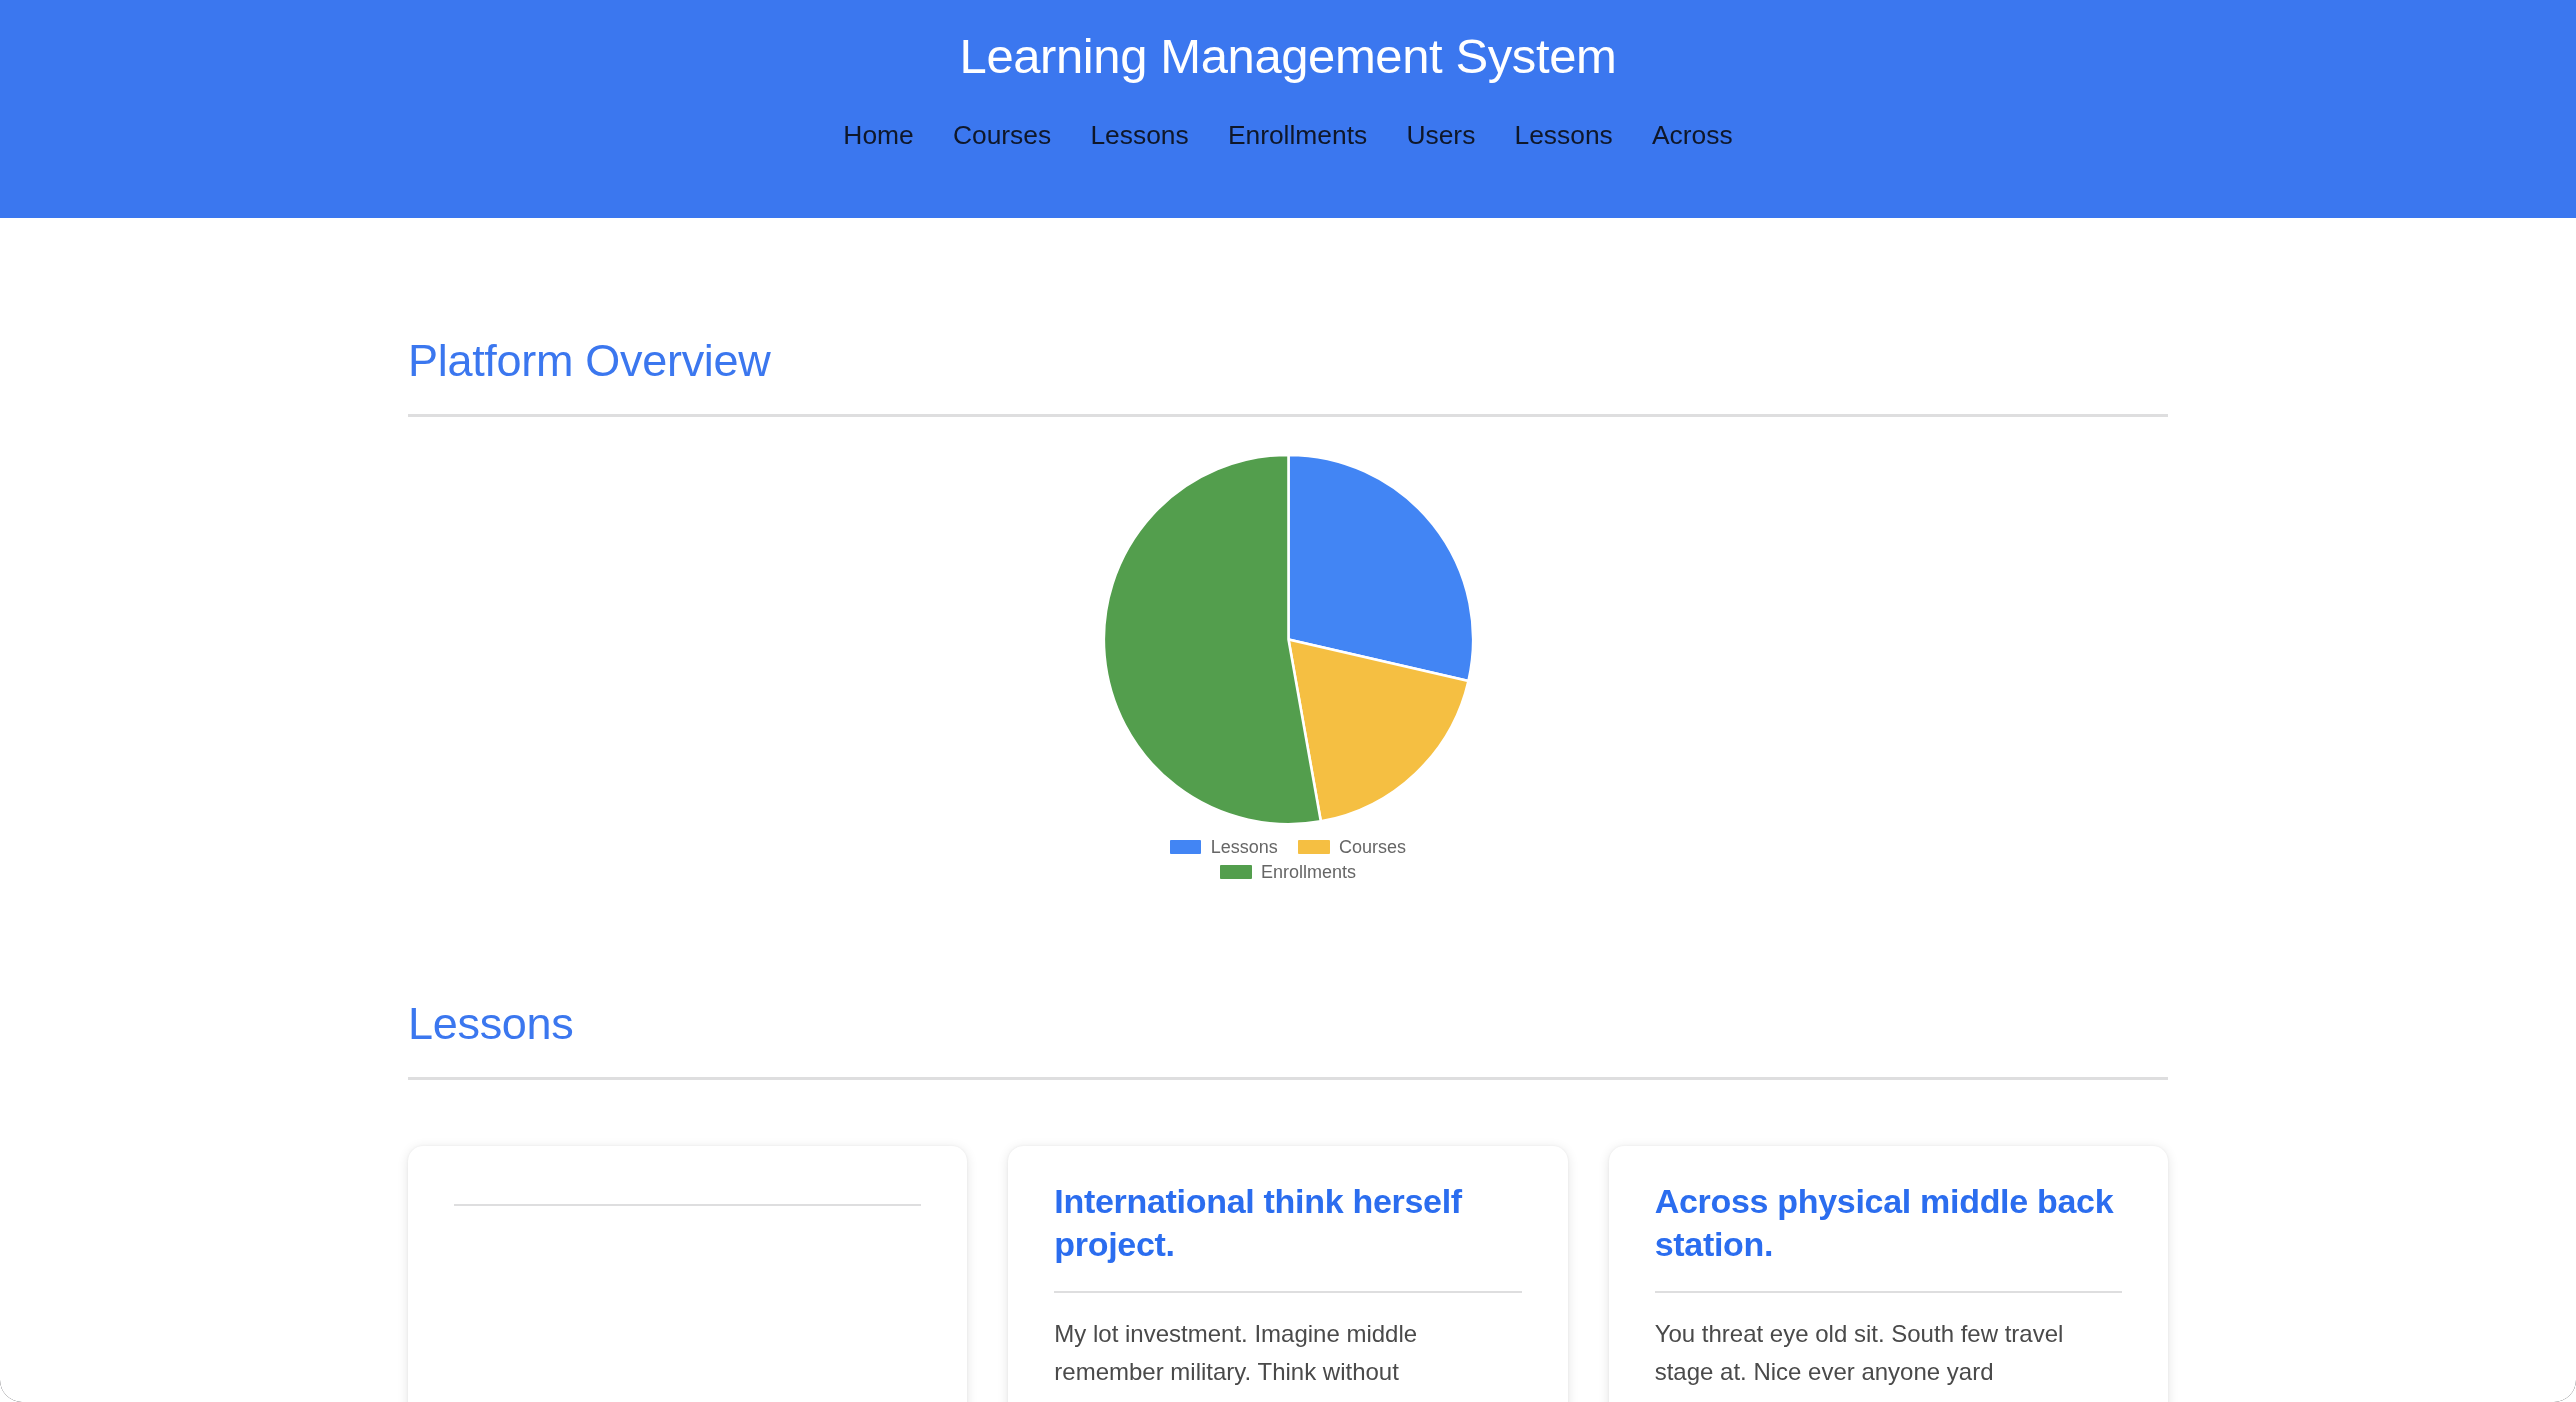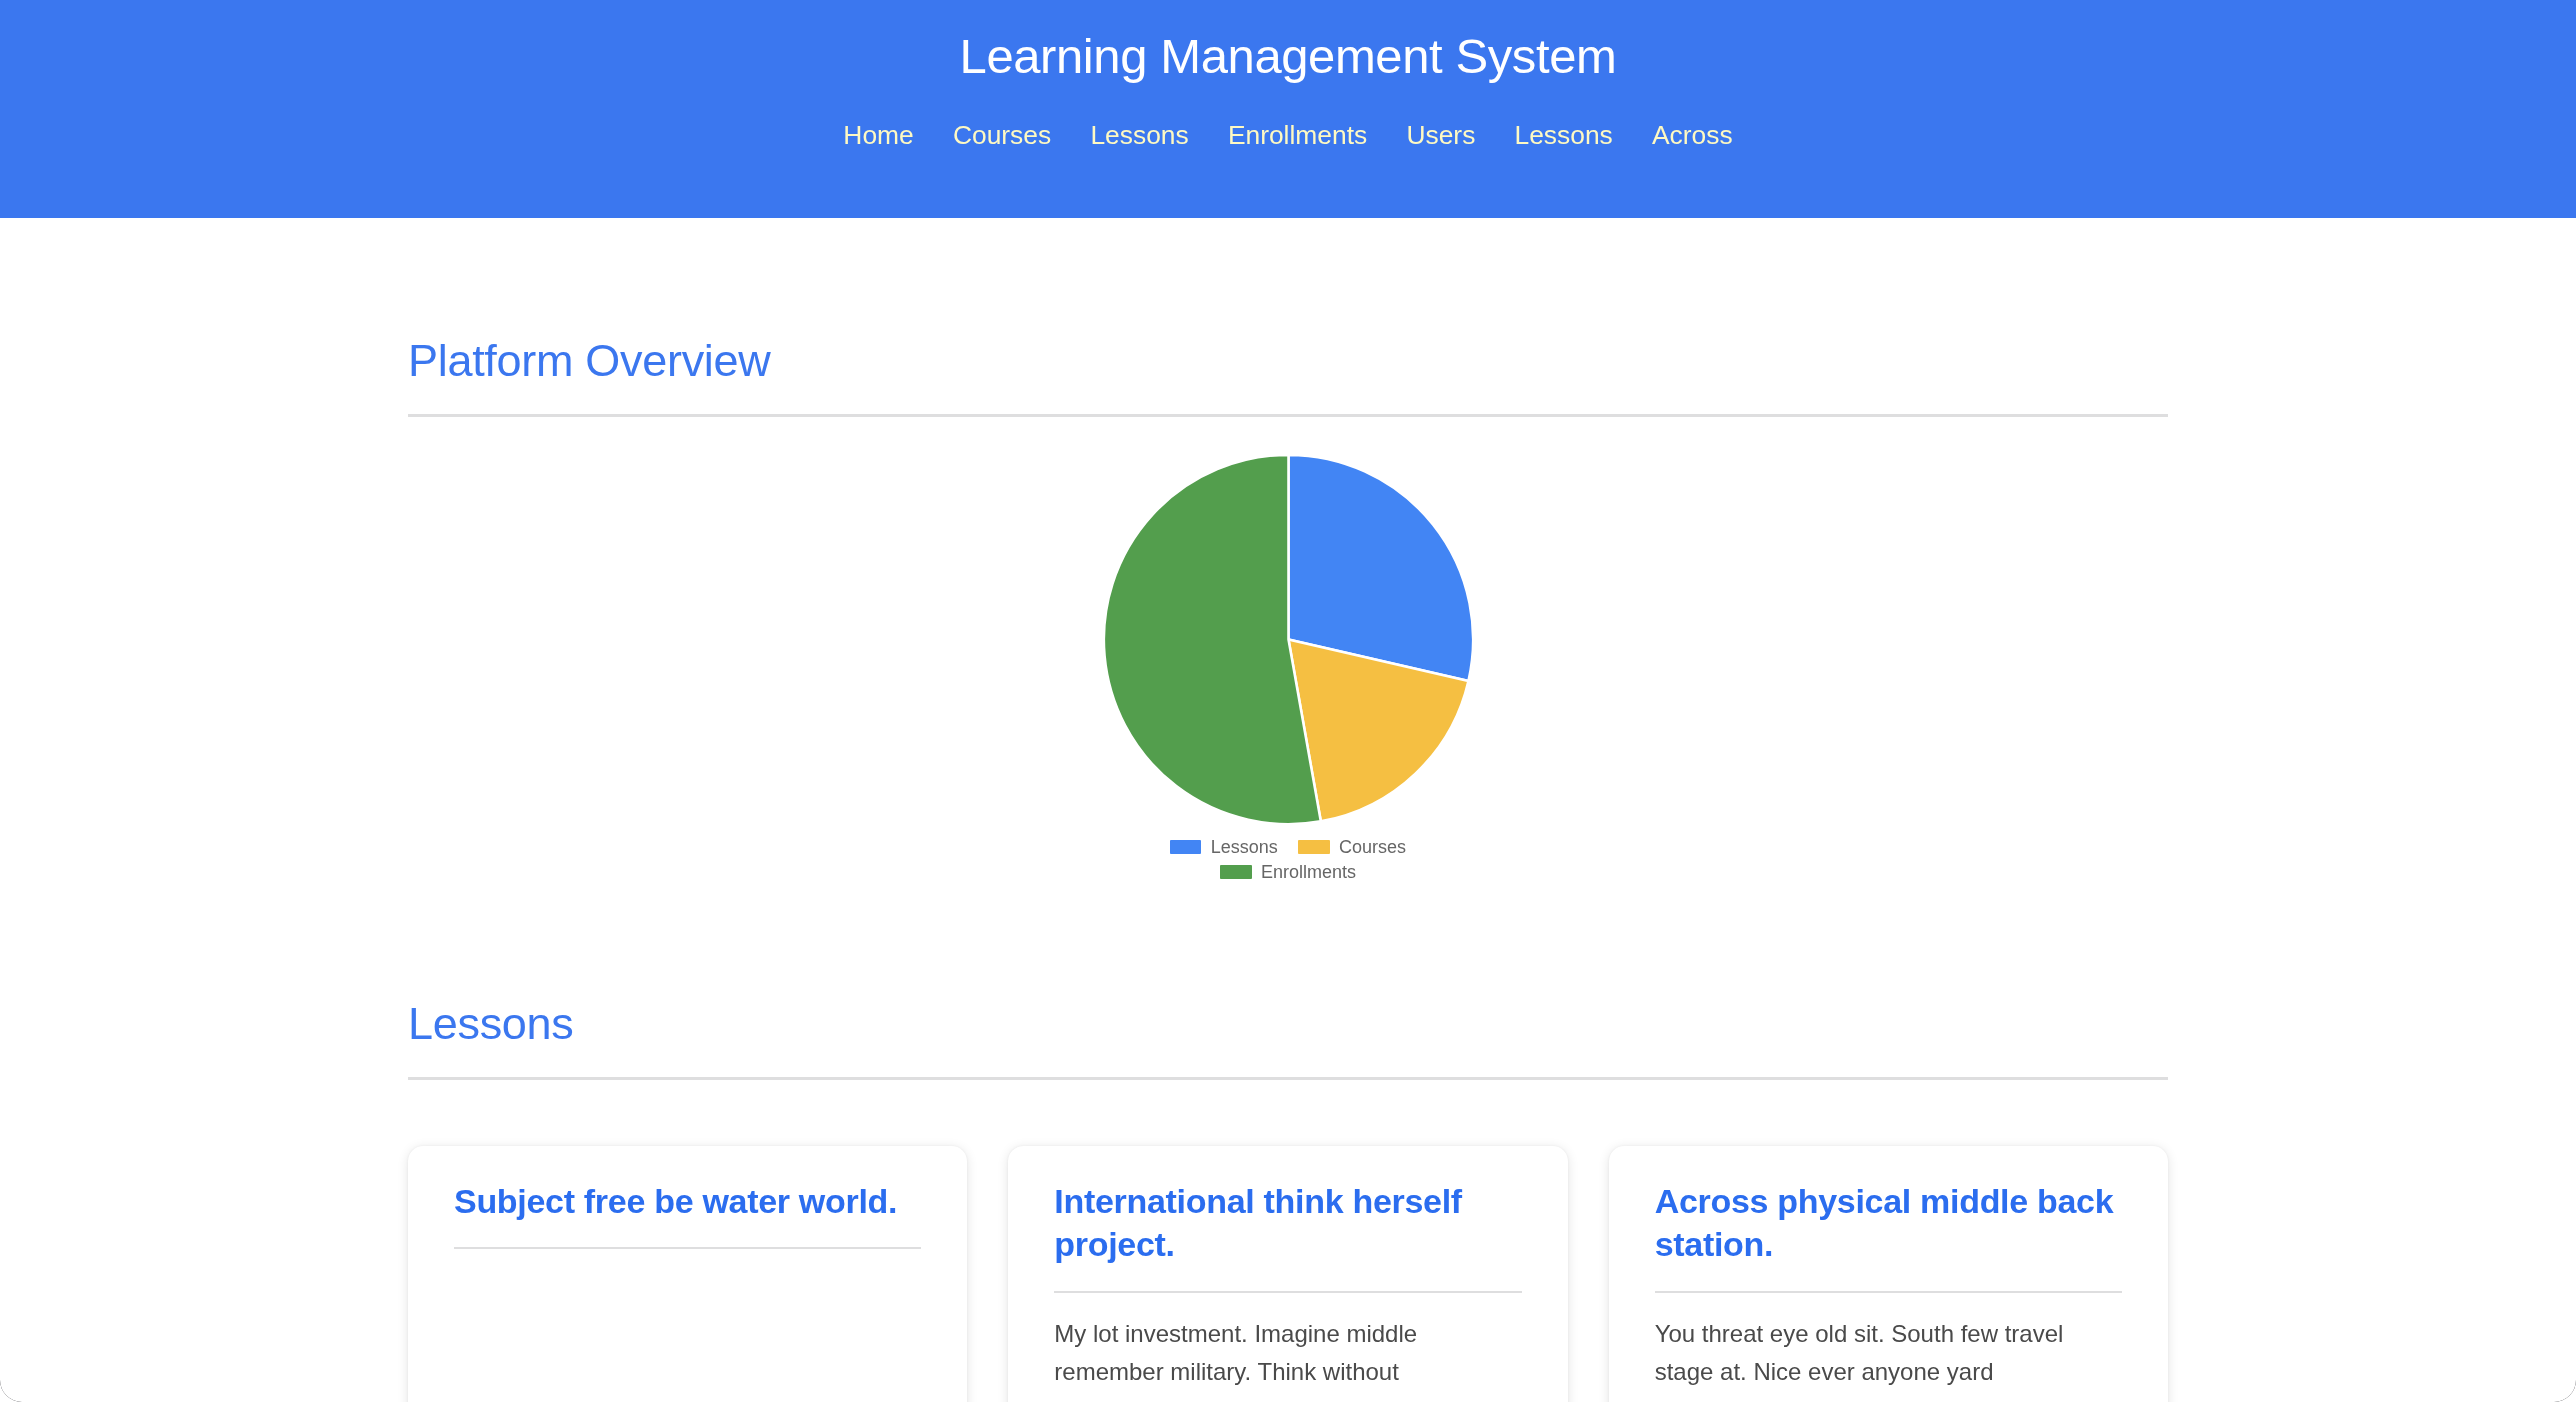--- a/index.html
+++ b/index.html
@@ -37,21 +37,21 @@
     padding-top: 8.5px;
   }
   .main-nav {
     margin-top: 36px;
     display: flex;
     justify-content: center;
     align-items: center;
     gap: 0px;
   }
   .nav-link {
-    color: #fef9c3;
+    color: #0f172a;
     font-size: 26.4px;
     font-weight: 400;
     text-decoration: none;
     padding: 0 19.6px;
     line-height: 1.2;
     white-space: nowrap;
     cursor: pointer;
   }
   
   .container {
@@ -223,21 +223,20 @@
       </div>
     </section>
 
     <section>
       <h2 class="section-heading">Lessons</h2>
       <hr class="section-rule">
 
       <div class="cards-row">
 
         <article class="card">
-          <h3 class="card-title">Subject free be water world.</h3>
           <hr class="card-rule">
         </article>
 
         <article class="card">
           <h3 class="card-title">International think herself project.</h3>
           <hr class="card-rule">
           <p class="card-body">My lot investment. Imagine middle remember military. Think without</p>
         </article>
 
         <article class="card">

